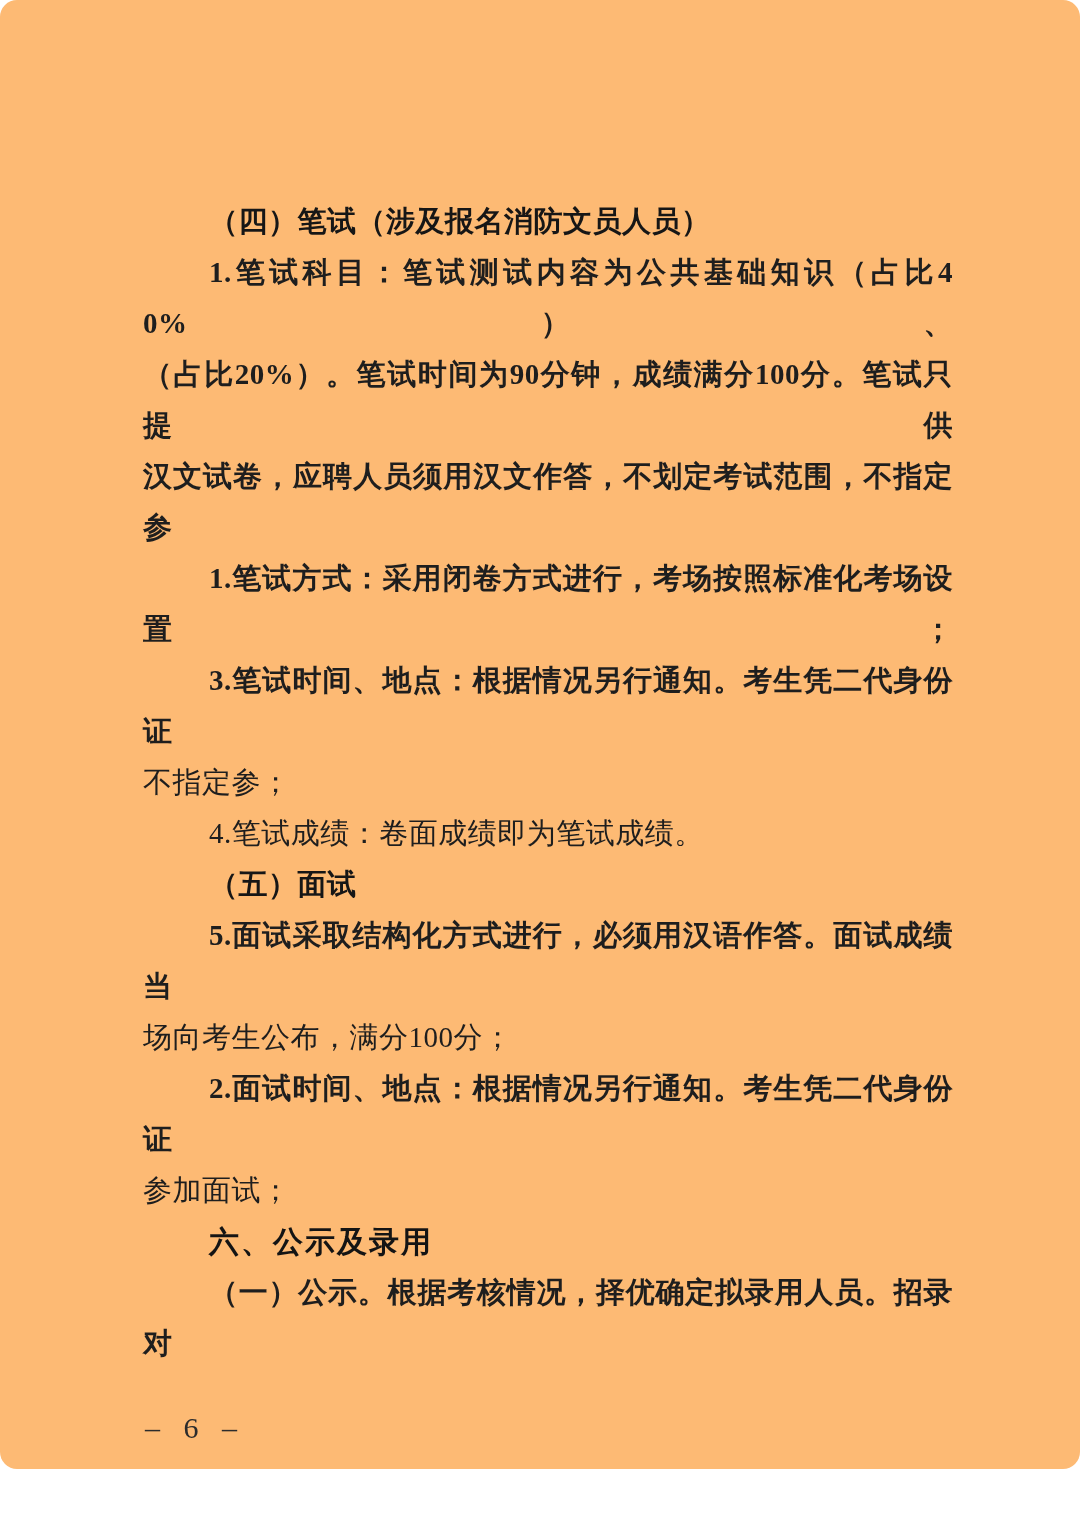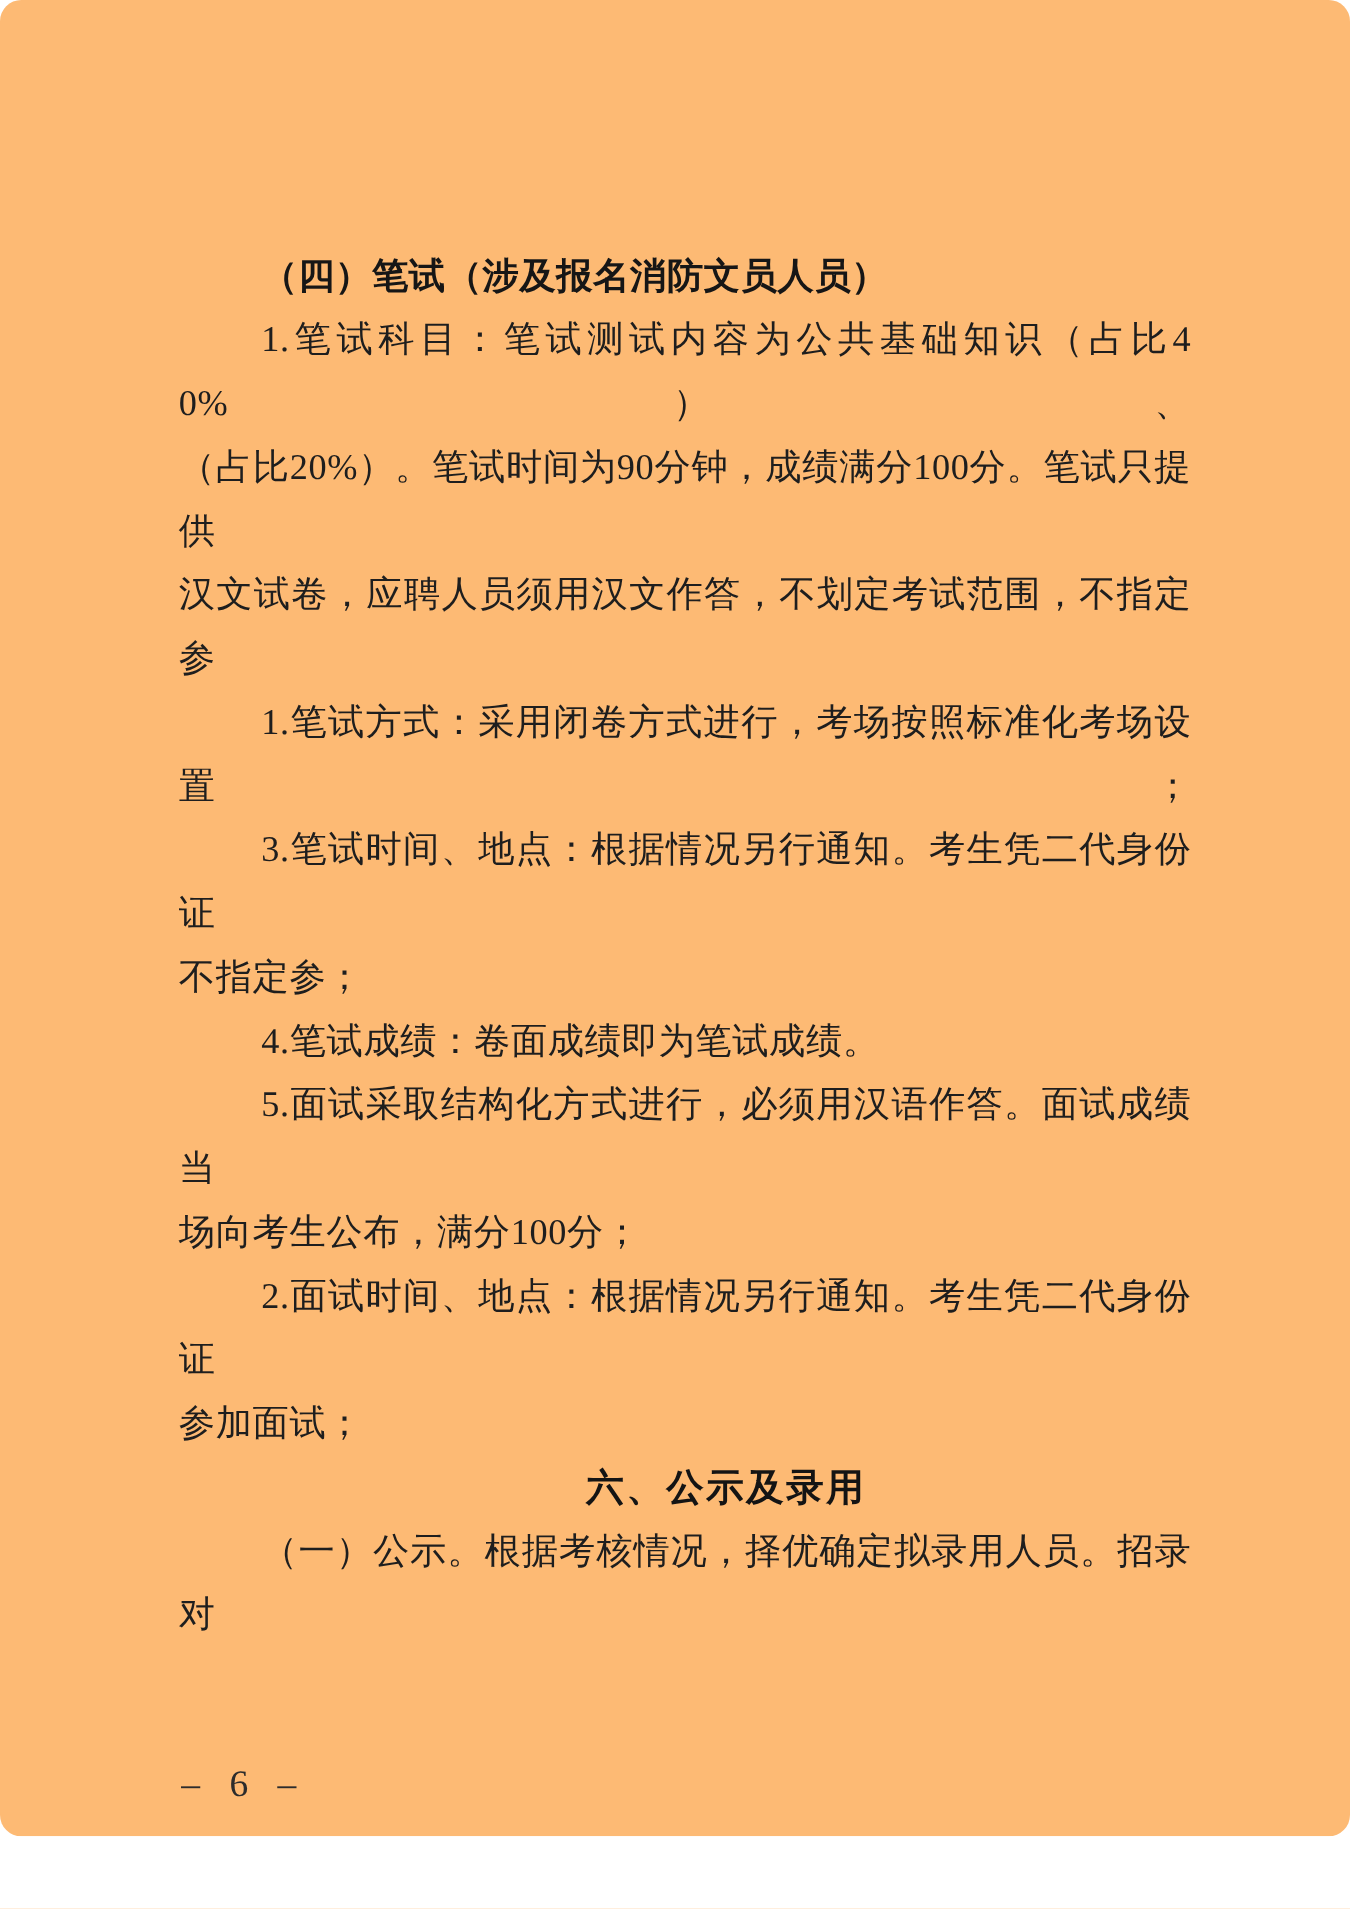--- a/index.html
+++ b/index.html
@@ -30,32 +30,32 @@
     letter-spacing: 0.5px;
     word-break: break-all;
     white-space: pre-wrap;
   }
   .ind { text-indent: 66px; }
   .jf {
     text-align: justify;
     text-align-last: justify;
     -moz-text-align-last: justify;
     text-justify: inter-character;
+    font-weight: bold;
   }
   .h2 {
     font-weight: 700;
     color: #161616;
   }
   .h1 {
     font-weight: 700;
     font-family: "Liberation Sans", "DejaVu Sans", sans-serif;
     font-size: 30px;
     letter-spacing: 2px;
     color: #141414;
-    text-align: center;
   }
   .footer {
     position: absolute;
     left: 145px;
     top: 1408px;
     font-family: "Liberation Serif", "DejaVu Serif", serif;
     font-size: 30px;
     line-height: 40px;
     color: #2c2c2c;
     letter-spacing: 8px;
@@ -67,20 +67,21 @@
 <div class="page">
   <div class="content">
     <div class="ln h2 ind">（四）笔试（涉及报名消防文员人员）</div>
     <div class="ln ind jf">1.笔试科目：笔试测试内容为公共基础知识（占比40%）、</div>
     <div class="ln jf">（占比20%）。笔试时间为90分钟，成绩满分100分。笔试只提供</div>
     <div class="ln jf">汉文试卷，应聘人员须用汉文作答，不划定考试范围，不指定参</div>
     <div class="ln ind jf">1.笔试方式：采用闭卷方式进行，考场按照标准化考场设置；</div>
     <div class="ln ind jf">3.笔试时间、地点：根据情况另行通知。考生凭二代身份证</div>
     <div class="ln">不指定参；</div>
     <div class="ln ind">4.笔试成绩：卷面成绩即为笔试成绩。</div>
+    <div class="ln h2 ind">（五）面试</div>
     <div class="ln ind jf">5.面试采取结构化方式进行，必须用汉语作答。面试成绩当</div>
     <div class="ln">场向考生公布，满分100分；</div>
     <div class="ln ind jf">2.面试时间、地点：根据情况另行通知。考生凭二代身份证</div>
     <div class="ln">参加面试；</div>
     <div class="ln h1 ind">六、公示及录用</div>
     <div class="ln ind jf">（一）公示。根据考核情况，择优确定拟录用人员。招录对</div>
 
   </div>
 
   <div class="footer">– 6 –</div>

